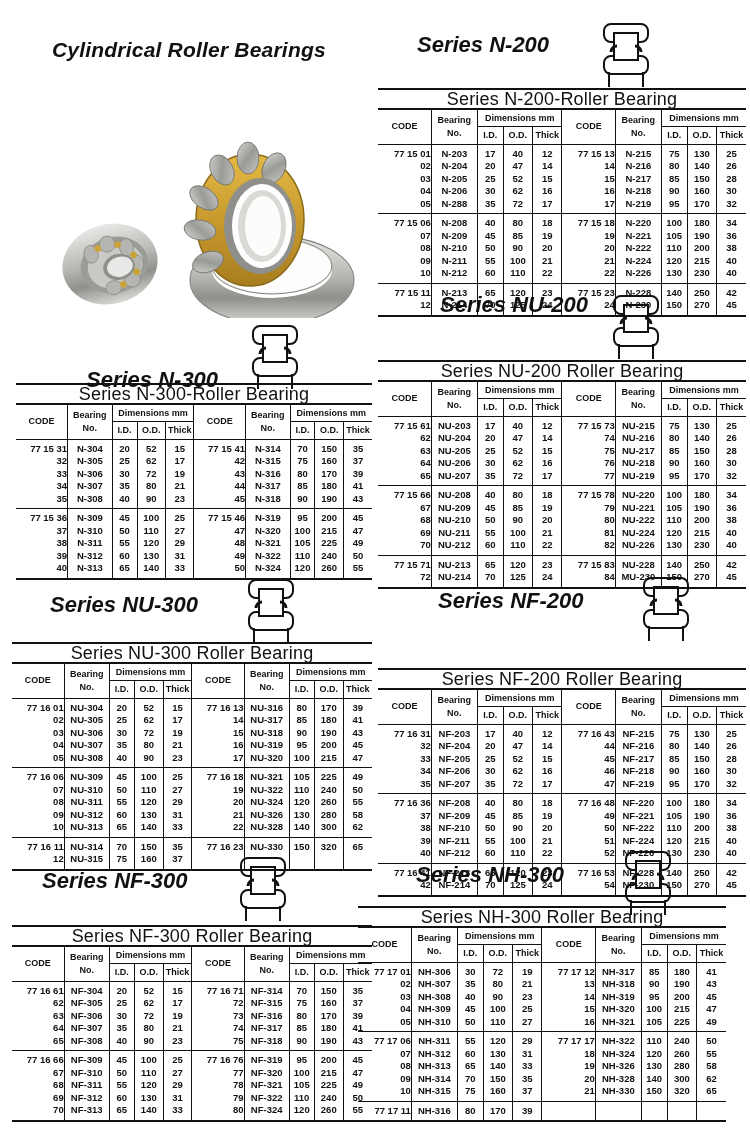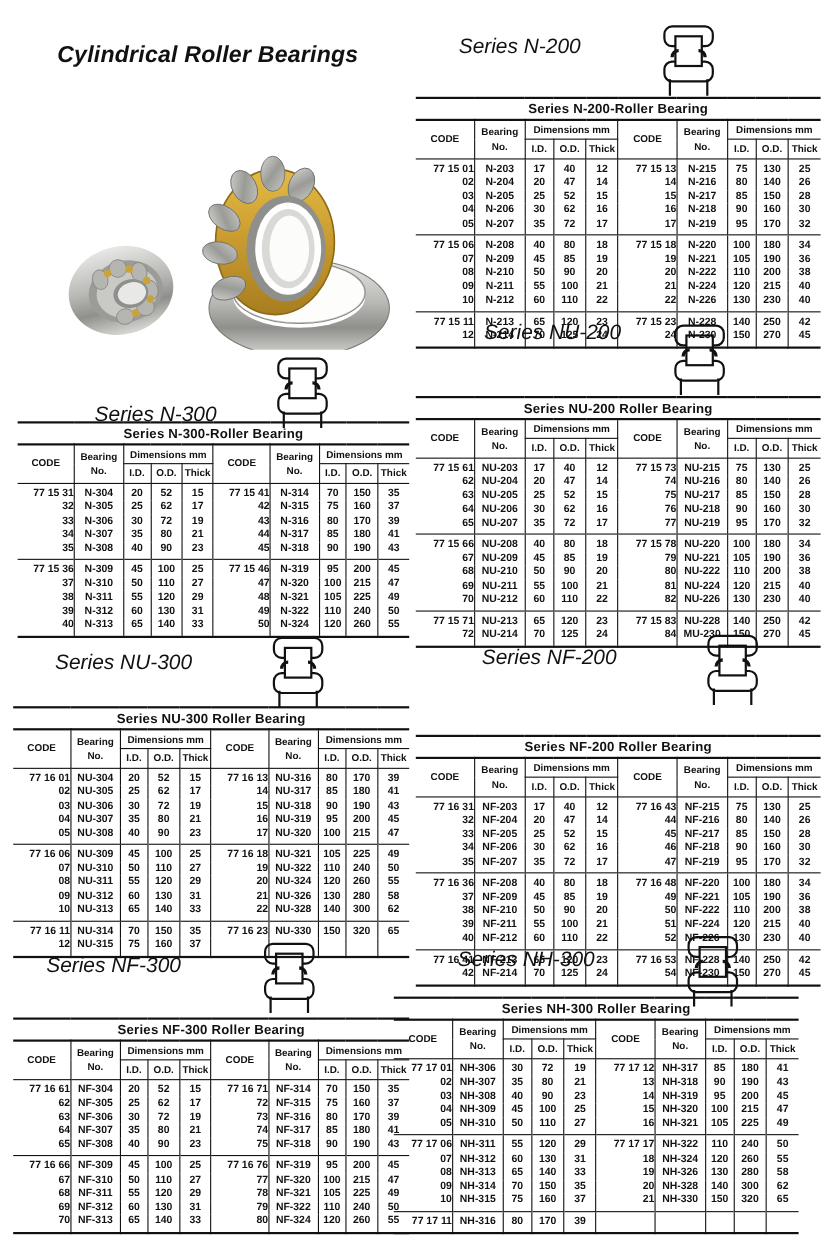--- a/index.html
+++ b/index.html
@@ -4,21 +4,21 @@
 <style>
   html,body{margin:0;padding:0;}
   body{
     width:750px;height:1138px;position:relative;background:#ffffff;
     font-family:"Liberation Sans","DejaVu Sans",sans-serif;color:#111;
     overflow:hidden;
   }
   .abs{position:absolute;}
   
   #title-main{left:52px;top:38px;font-size:21px;font-weight:bold;font-style:italic;letter-spacing:.2px;}
-  .series-title{font-size:19px;font-weight:normal;font-style:italic;white-space:nowrap;}
+  .series-title{font-size:22px;font-weight:bold;font-style:italic;white-space:nowrap;}
   #head-n200{left:417px;top:32px;}   #icon-n200{left:601px;top:22px;}
   #head-n300{left:86px;top:336px;margin-top:31px;}   #icon-n300{left:250px;top:324px;}
   #head-nu200{left:416px;top:292px;margin-left:24px;} #icon-nu200{left:611px;top:294px;}
   #head-nu300{left:50px;top:592px;}  #icon-nu300{left:246px;top:578px;}
   #head-nf200{left:438px;top:588px;} #icon-nf200{left:641px;top:576px;}
   #head-nf300{left:42px;top:868px;}  #icon-nf300{left:238px;top:856px;}
   #head-nh300{left:416px;top:862px;} #icon-nh300{left:623px;top:850px;}
   .bearing-icon{width:50px;height:66px;}
   
   #photo{left:22px;top:118px;width:340px;height:200px;}
@@ -30,21 +30,21 @@
   #table-nf200{left:378px;top:668px;width:368px;}
   #table-nf300{left:12px;top:925px;width:360px;}
   #table-nh300{left:358px;top:906px;width:368px;}
   table.catalog{
     border-collapse:collapse;width:100%;table-layout:fixed;
     border-top:2px solid #111;border-bottom:2px solid #111;
     font-size:9.5px;font-weight:bold;line-height:12.5px;
   }
   table.catalog th,table.catalog td{padding:0;}
   tr.t-title th{
-    border-bottom:2px solid #111;font-size:12px;font-weight:bold;
+    border-bottom:2px solid #111;font-size:18px;font-weight:normal;
     padding:3px 0 2px;text-align:center;letter-spacing:.2px;
   }
   thead tr.h1 th,thead tr.h2 th{
     border:1px solid #111;text-align:center;font-size:9px;font-weight:bold;
     padding:2px 0;
   }
   thead tr.h1 th:first-child{border-left:none;}
   thead tr.h1 th:last-child,thead tr.h2 th:last-child{border-right:none;}
   tbody{border-top:1.5px solid #111;}
   tbody td{
@@ -260,21 +260,21 @@
         <td class="c-num">62</td>
         <td class="c-num">16</td>
         <td class="c-code">16</td>
         <td class="c-no">N-218</td>
         <td class="c-num">90</td>
         <td class="c-num">160</td>
         <td class="c-num">30</td>
       </tr>
       <tr>
         <td class="c-code">05</td>
-        <td class="c-no">N-207</td>
+        <td class="c-no">N-288</td>
         <td class="c-num">35</td>
         <td class="c-num">72</td>
         <td class="c-num">17</td>
         <td class="c-code">17</td>
         <td class="c-no">N-219</td>
         <td class="c-num">95</td>
         <td class="c-num">170</td>
         <td class="c-num">32</td>
       </tr>
     </tbody>

